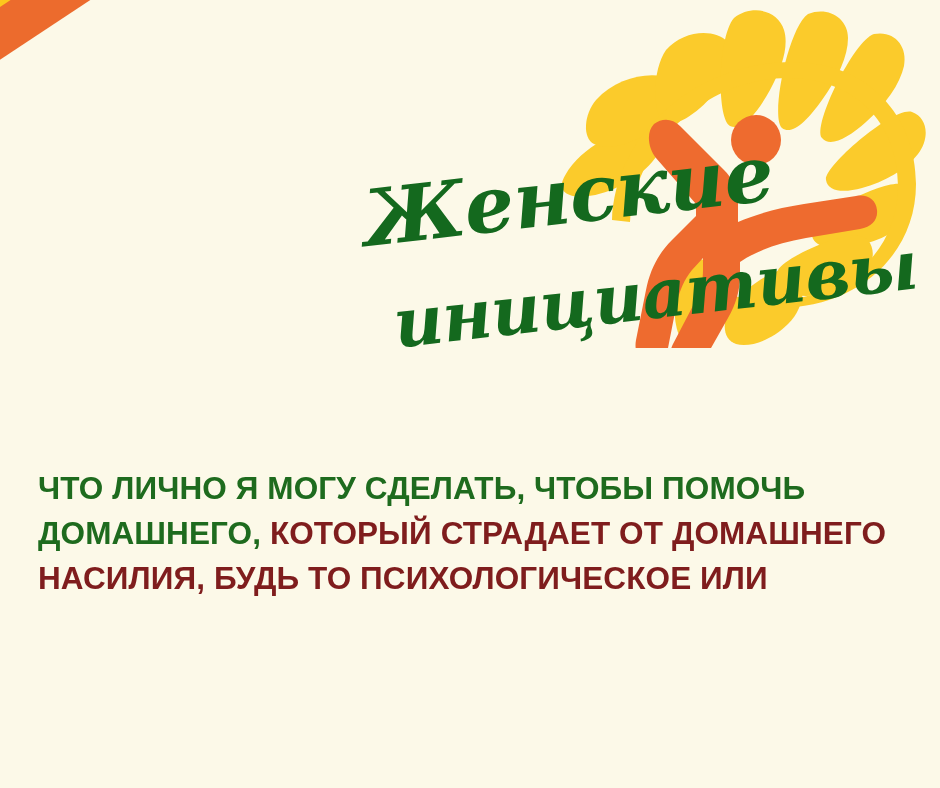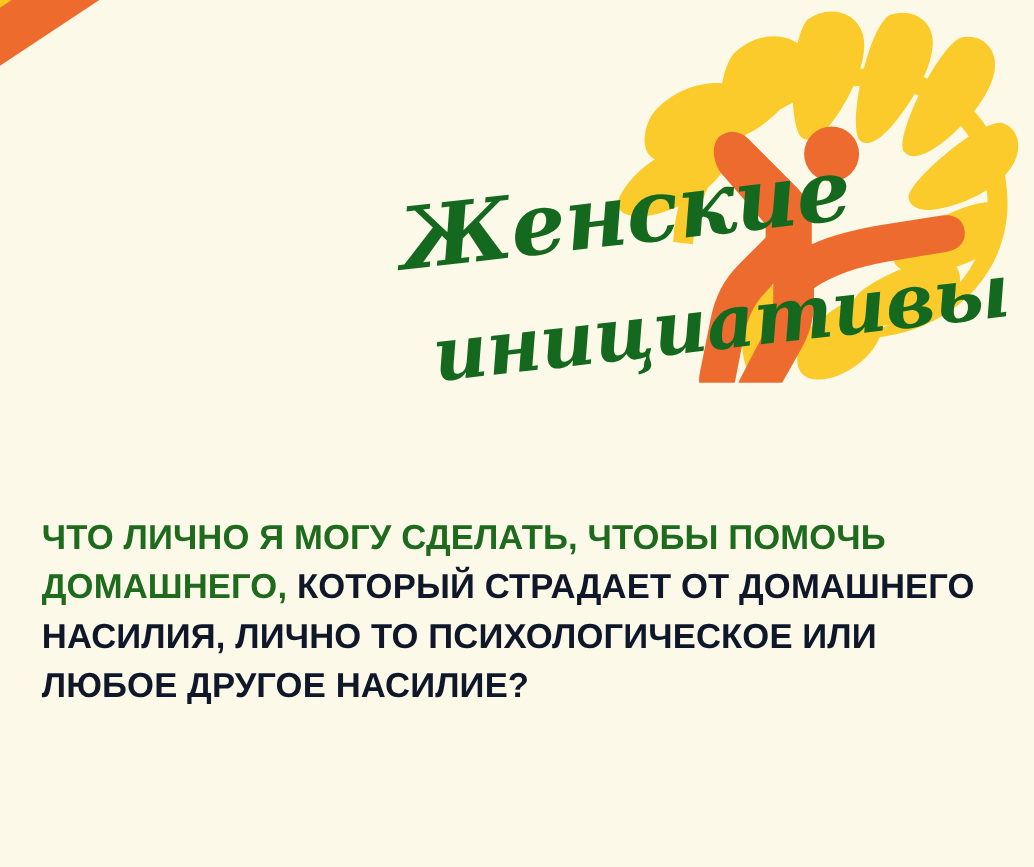--- a/index.html
+++ b/index.html
@@ -82,21 +82,21 @@
   }
   .hl-line {
     font-family: "Liberation Sans", sans-serif;
     font-weight: 700;
     font-size: 31.5px;
     line-height: 45px;
     letter-spacing: 0.1px;
     white-space: nowrap;
   }
   .seg-green { color: #1E6B1E; text-align: right; }
-  .seg-orange { color: #0f172a; }
+  .seg-orange { color: #7f1d1d; }
 </style>
 </head>
 <body>
 
 <div id="poster">
 
   <div id="stripes">
       <div class="stripe" style="background: rgb(20, 105, 30); top: 0px; height: 128px; transform: rotate(-33.5deg);"></div>
       <div class="stripe" style="background: rgb(252, 199, 29); top: 128px; height: 45px; transform: rotate(-33.5deg);"></div>
       <div class="stripe" style="background: rgb(20, 105, 30); top: 173px; height: 44px; transform: rotate(-33.5deg);"></div>
@@ -190,17 +190,16 @@
   </div>
 
   <div id="wordmark">
     <div class="script-word" id="word-1">Женские</div>
     <div class="script-word" id="word-2">инициативы</div>
   </div>
 
   <div id="headline">
       <div class="hl-line"><span class="seg-green">ЧТО ЛИЧНО Я МОГУ СДЕЛАТЬ, ЧТОБЫ ПОМОЧЬ</span></div>
       <div class="hl-line"><span class="seg-green">ДОМАШНЕГО,</span><span class="seg-orange"> КОТОРЫЙ СТРАДАЕТ ОТ ДОМАШНЕГО</span></div>
-      <div class="hl-line"><span class="seg-orange">НАСИЛИЯ, ЛИЧНО ТО ПСИХОЛОГИЧЕСКОЕ ИЛИ</span></div>
-      <div class="hl-line"><span class="seg-orange">ЛЮБОЕ ДРУГОЕ НАСИЛИЕ?</span></div>
+      <div class="hl-line"><span class="seg-orange">НАСИЛИЯ, БУДЬ ТО ПСИХОЛОГИЧЕСКОЕ ИЛИ</span></div>
     </div>
 
 </div>
 
 </body></html>

